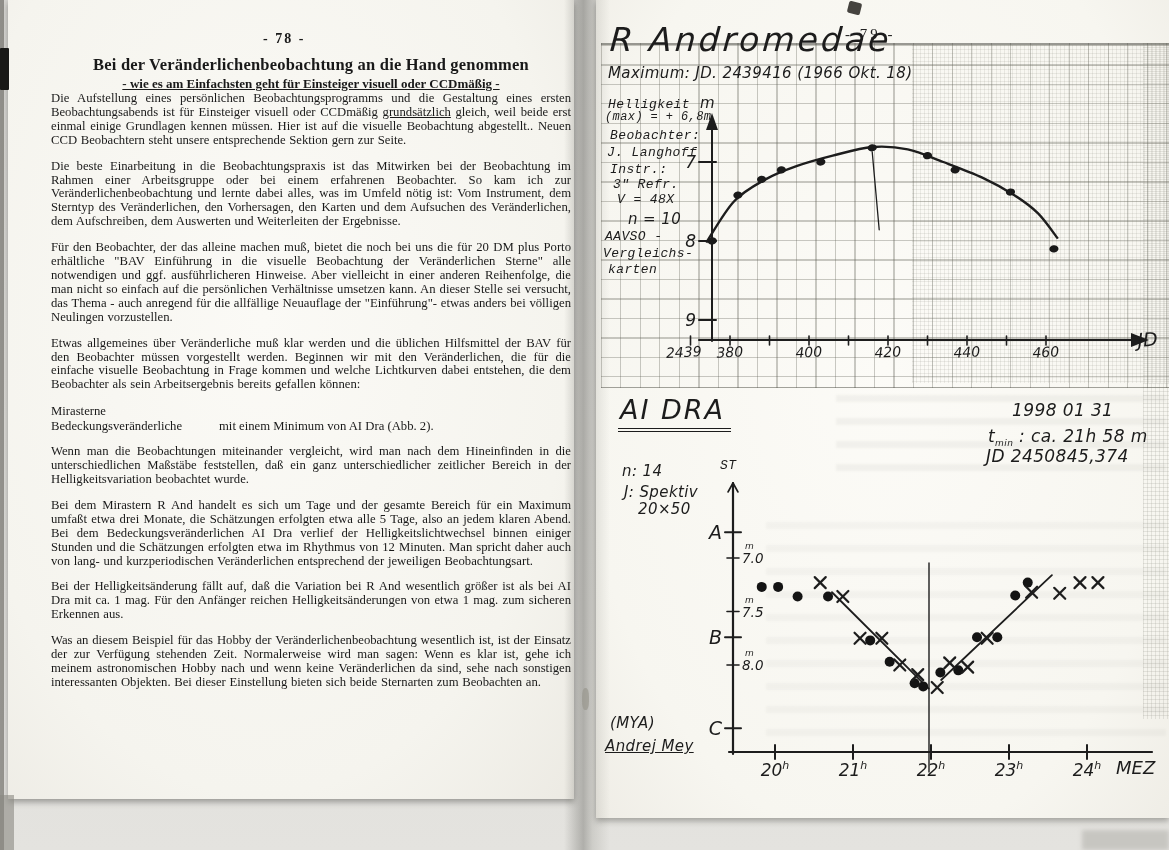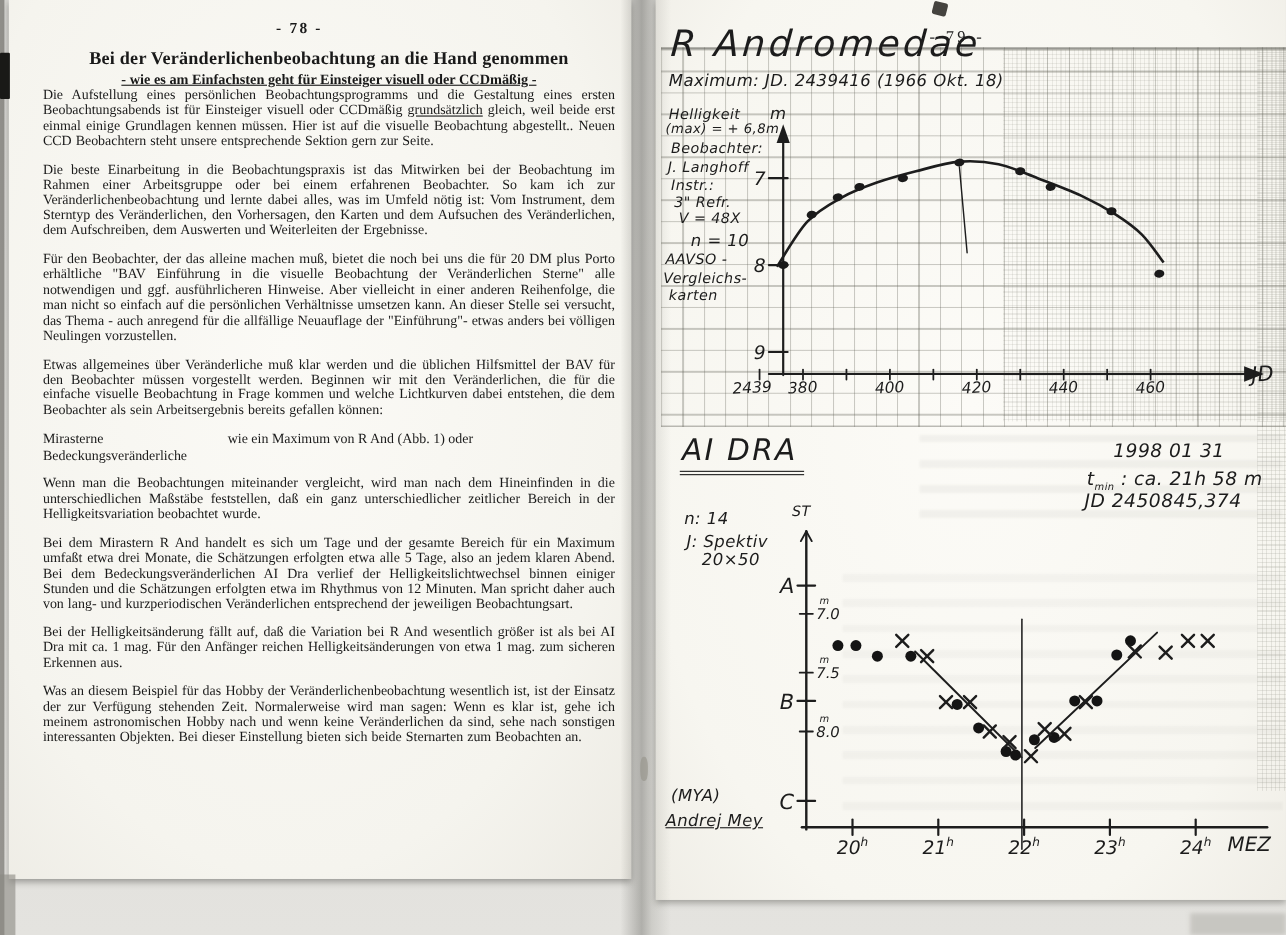--- a/index.html
+++ b/index.html
@@ -10,21 +10,21 @@
   }
   .scan{position:relative;width:1169px;height:850px;
     background:linear-gradient(#d6d5d1,#e4e3df);}
 
   
   .page{position:absolute;top:0;}
   .page-left{
     left:8px;width:566px;height:799px;
     background:radial-gradient(ellipse at 45% 40%, #fbfaf6 0%, #f5f4ee 70%, #eceae3 100%);
     box-shadow:0 3px 6px rgba(60,60,55,.45);
-    padding:1px;box-sizing:border-box;
+    padding:13px;box-sizing:border-box;
   }
   .page-right{
     left:596px;width:573px;height:818px;
     background:radial-gradient(ellipse at 50% 45%, #fcfbf7 0%, #f7f6f0 75%, #efede6 100%);
     box-shadow:0 3px 6px rgba(60,60,55,.4);
   }
 
   
   .lp-inner{padding:18px 16px 0 30px;width:520px;color:#191919;}
   .pagenum-left{font-weight:bold;font-size:14px;letter-spacing:2px;margin:0 0 6px 212px;}
@@ -63,21 +63,21 @@
 
   .pagenum-right{position:absolute;left:249px;top:26px;width:120px;
     font-weight:normal;font-size:15px;letter-spacing:3px;color:#222;}
 
   
   .hw{position:absolute;font-family:"DejaVu Sans",sans-serif;font-style:italic;
       color:#1c1c1c;white-space:nowrap;letter-spacing:.4px;}
   .hw-title{font-size:33px;letter-spacing:3px;transform:skewX(-4deg);}
   .hw-title2{font-size:27px;letter-spacing:2px;border-bottom:4px double #1c1c1c;padding:0 6px 3px 2px;}
   .hw-md{font-size:15px;}
-  .hw-sm{font-size:13px;}
+  .hw-sm{font-size:13px;font-family:Liberation Mono, monospace;}
   .hw-lg{font-size:17px;}
   sub.hw-sub{font-size:9px;font-style:italic;}
 
   
   .edge-left{position:absolute;left:0;top:0;width:4px;height:850px;background:#55534f;opacity:.55;}
   .edge-blob{position:absolute;left:0;top:48px;width:9px;height:42px;background:#191917;border-radius:1px;}
   .edge-blob2{position:absolute;left:0;top:795px;width:14px;height:55px;background:#8a8882;opacity:.6;}
   .gutter{position:absolute;left:564px;top:0;width:46px;height:850px;
     background:linear-gradient(to right, rgba(0,0,0,0) 0%, rgba(55,55,50,.30) 42%,
       rgba(90,90,82,.16) 62%, rgba(0,0,0,0) 100%);}
@@ -102,24 +102,24 @@
       <div class="doc-title">Bei der Veränderlichenbeobachtung an die Hand genommen</div>
       <div class="doc-subtitle">- wie es am Einfachsten geht für Einsteiger visuell oder CCDmäßig -</div>
       <div id="left-blocks">
           <p class="para">Die Aufstellung eines persönlichen Beobachtungsprogramms und die Gestaltung eines ersten Beobachtungsabends ist für Einsteiger visuell oder CCDmäßig <u>grundsätzlich</u> gleich, weil beide erst einmal einige Grundlagen kennen müssen. Hier ist auf die visuelle Beobachtung abgestellt.. Neuen CCD Beobachtern steht unsere entsprechende Sektion gern zur Seite.</p>
           <p class="para">Die beste Einarbeitung in die Beobachtungspraxis ist das Mitwirken bei der Beobachtung im Rahmen einer Arbeitsgruppe oder bei einem erfahrenen Beobachter. So kam ich zur Veränderlichenbeobachtung und lernte dabei alles, was im Umfeld nötig ist: Vom Instrument, dem Sterntyp des Veränderlichen, den Vorhersagen, den Karten und dem Aufsuchen des Veränderlichen, dem Aufschreiben, dem Auswerten und Weiterleiten der Ergebnisse.</p>
           <p class="para">Für den Beobachter, der das alleine machen muß, bietet die noch bei uns die für 20 DM plus Porto erhältliche "BAV Einführung in die visuelle Beobachtung der Veränderlichen Sterne" alle notwendigen und ggf. ausführlicheren Hinweise. Aber vielleicht in einer anderen Reihenfolge, die man nicht so einfach auf die persönlichen Verhältnisse umsetzen kann. An dieser Stelle sei versucht, das Thema - auch anregend für die allfällige Neuauflage der "Einführung"- etwas anders bei völligen Neulingen vorzustellen.</p>
           <p class="para">Etwas allgemeines über Veränderliche muß klar werden und die üblichen Hilfsmittel der BAV für den Beobachter müssen vorgestellt werden. Beginnen wir mit den Veränderlichen, die für die einfache visuelle Beobachtung in Frage kommen und welche Lichtkurven dabei entstehen, die dem Beobachter als sein Arbeitsergebnis bereits gefallen können:</p>
           <div class="deflist">
             <div class="defrow">
               <div class="defterm">Mirasterne</div>
-              <div class="defdesc">wie ein Maximum von R And (Abb. 1) oder</div>
             </div>
             <div class="defrow">
               <div class="defterm">Bedeckungsveränderliche</div>
+              <div class="defdesc">mit einem Minimum von  AI Dra (Abb. 2).</div>
             </div>
           </div>
           <p class="para">Wenn man die Beobachtungen miteinander vergleicht, wird man nach dem Hineinfinden in die unterschiedlichen Maßstäbe feststellen, daß ein ganz unterschiedlicher zeitlicher Bereich in der Helligkeitsvariation  beobachtet wurde.</p>
           <p class="para">Bei dem Mirastern R And handelt es sich um Tage und der gesamte Bereich für ein Maximum umfaßt  etwa drei Monate, die Schätzungen erfolgten etwa alle 5 Tage, also an jedem klaren Abend. Bei dem Bedeckungsveränderlichen AI Dra verlief der Helligkeitslichtwechsel binnen einiger Stunden und die Schätzungen erfolgten etwa im Rhythmus von 12 Minuten. Man spricht daher auch von lang- und kurzperiodischen Veränderlichen entsprechend der jeweiligen Beobachtungsart.</p>
           <p class="para">Bei der Helligkeitsänderung  fällt auf, daß die Variation bei R And wesentlich größer ist  als bei AI Dra mit ca. 1 mag. Für den Anfänger reichen Helligkeitsänderungen von etwa 1 mag. zum sicheren Erkennen aus.</p>
           <p class="para">Was an diesem Beispiel für das Hobby der Veränderlichenbeobachtung  wesentlich ist, ist der Einsatz der zur Verfügung stehenden Zeit. Normalerweise wird man sagen: Wenn es klar ist, gehe ich meinem astronomischen Hobby nach und wenn keine Veränderlichen da sind, sehe nach sonstigen interessanten Objekten. Bei dieser Einstellung bieten sich beide Sternarten zum Beobachten an.</p>
         </div>
     </div>
   </div>
 

